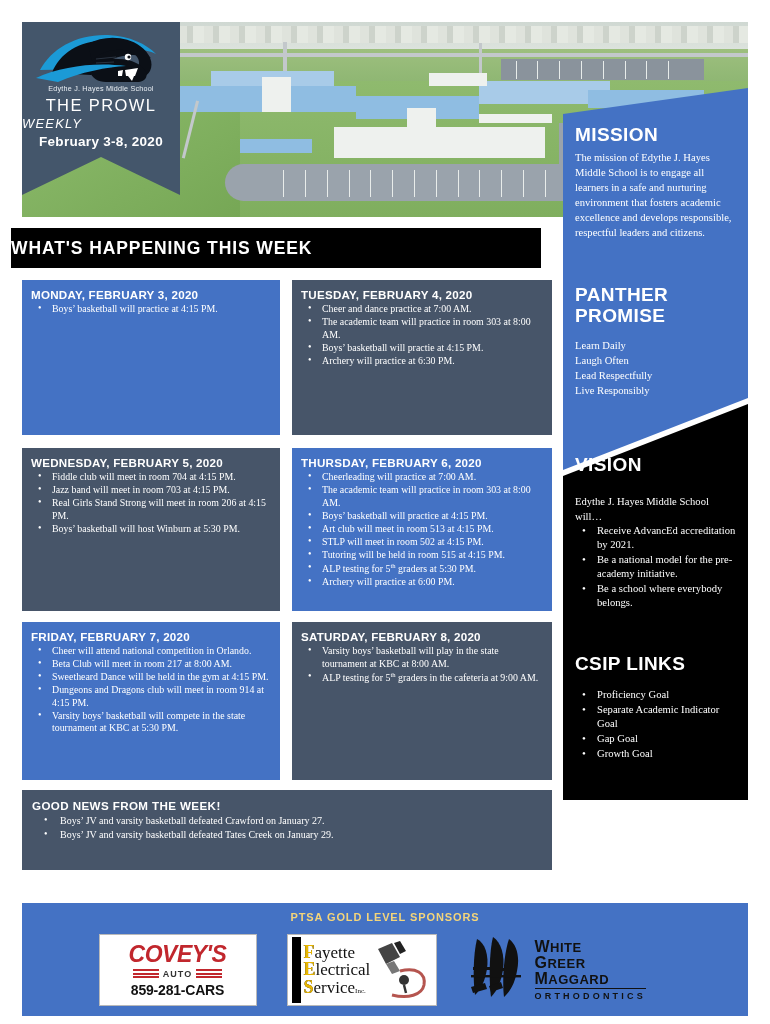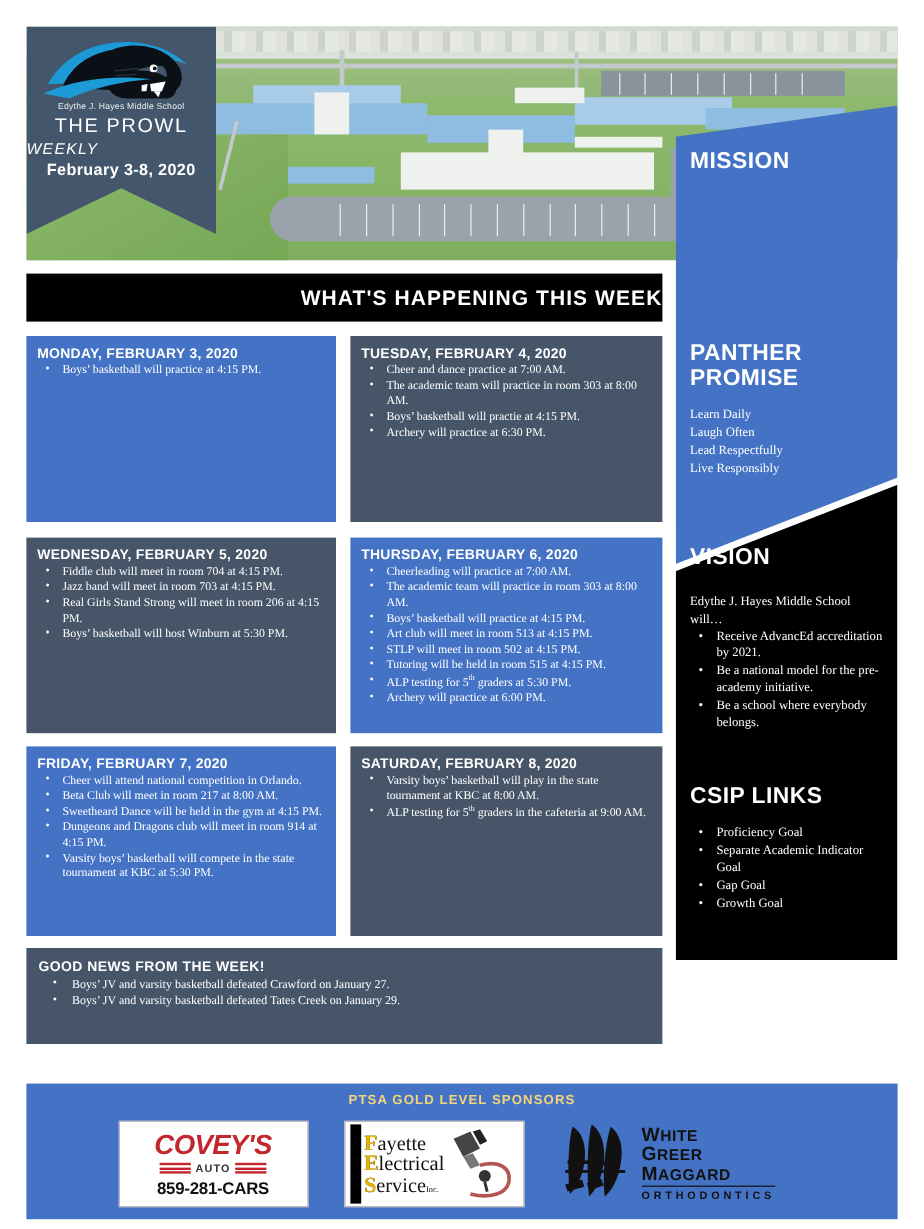--- a/index.html
+++ b/index.html
@@ -87,22 +87,22 @@
   .promise-h   { position:absolute; left:12px; top:196px; width:165px; }
   .promise-txt { position:absolute; left:12px; top:250px; width:160px; }
   .vision-h    { position:absolute; left:12px; top:366px; }
   .vision-lead { position:absolute; left:12px; top:406px; width:155px; }
   .vision-list { position:absolute; left:12px; top:436px; width:163px; }
   .csip-h      { position:absolute; left:12px; top:565px; }
   .csip-list   { position:absolute; left:12px; top:600px; width:163px; }
 
   
   .banner {
-    position:absolute; left:22px; top:228px; width:530px; height:40px;
-    background:#000; display:flex; align-items:center; justify-content:flex-end;
+    position:absolute; left:11px; top:228px; width:530px; height:40px;
+    background:#000; display:flex; align-items:center; justify-content:flex-start;
   }
   .banner span {
     font-family:"Liberation Sans", sans-serif; font-weight:bold; color:#ffffff;
     font-size:17.5px; letter-spacing:.9px;
   }
 
   
   .day { position:absolute; padding:8px 9px 6px 9px; overflow:hidden; }
   .day-title {
     font-family:"Liberation Sans", sans-serif; font-weight:bold; color:#ffffff;
@@ -291,20 +291,21 @@
       <div class="pennant-date">February 3-8, 2020</div>
     </div>
   </div>
 
   <div class="sidebar">
     <div class="sb-blue"></div>
     <div class="sb-black"></div>
 
     <div class="sb-inner">
       <div class="sb-h mission-h">MISSION</div>
+      <div class="sb-body mission-txt">The mission of Edythe J. Hayes Middle School is to engage all learners in a safe and nurturing environment that fosters academic excellence and develops responsible, respectful leaders and citizens.</div>
 
       <div class="sb-h promise-h">
         <div>PANTHER</div>
         <div>PROMISE</div>
       </div>
       <div class="promise-txt">
         <div class="sb-plain">Learn Daily</div>
         <div class="sb-plain">Laugh Often</div>
         <div class="sb-plain">Lead Respectfully</div>
         <div class="sb-plain">Live Responsibly</div>

